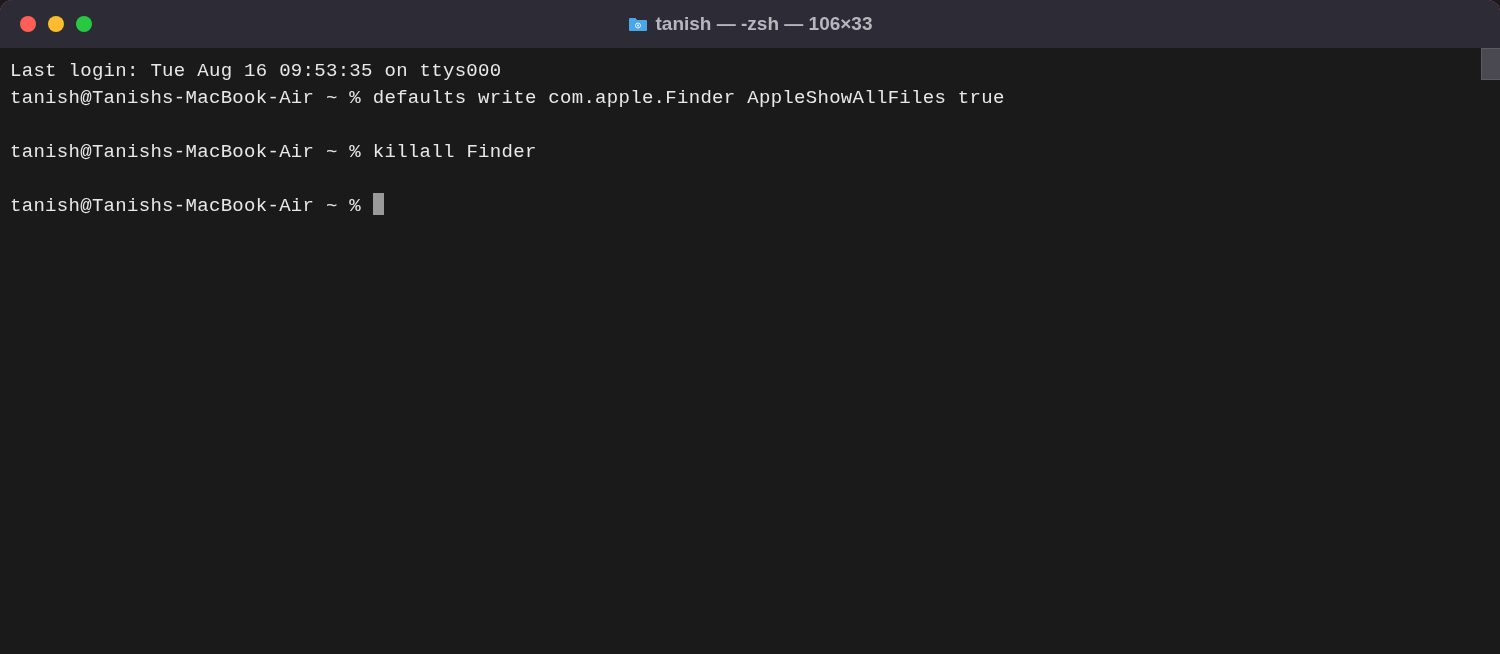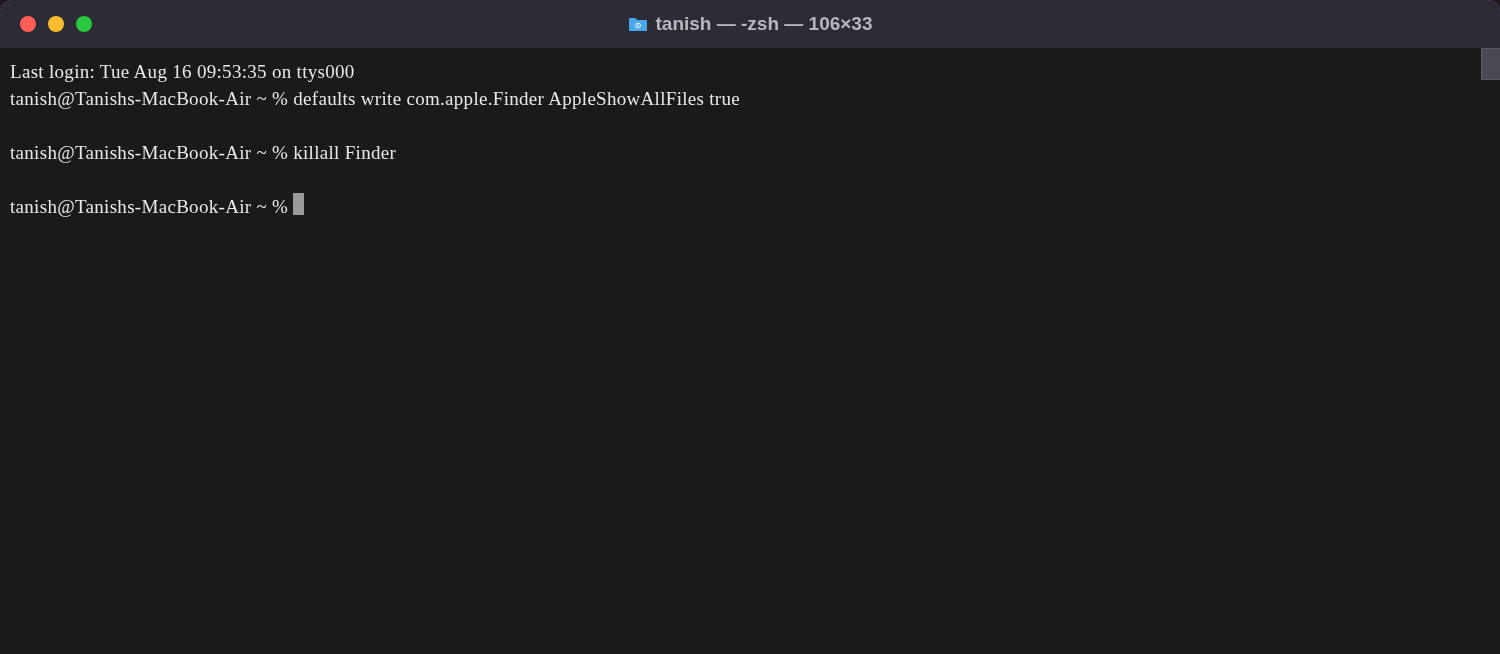--- a/index.html
+++ b/index.html
@@ -93,21 +93,21 @@
       flex: 1;
       background: #1a1a1a;
       padding: 10px 10px;
       position: relative;
     }
     
     .terminal-content {
       color: #e8e8e8;
       font-size: 19px;
       line-height: 27px;
-      font-family: Liberation Serif, serif;
+      font-family: Liberation Mono, monospace;
       white-space: pre;
       letter-spacing: 0.3px;
     }
     
     .prompt-line {
       display: block;
     }
     
     .blank-line {
       display: block;

